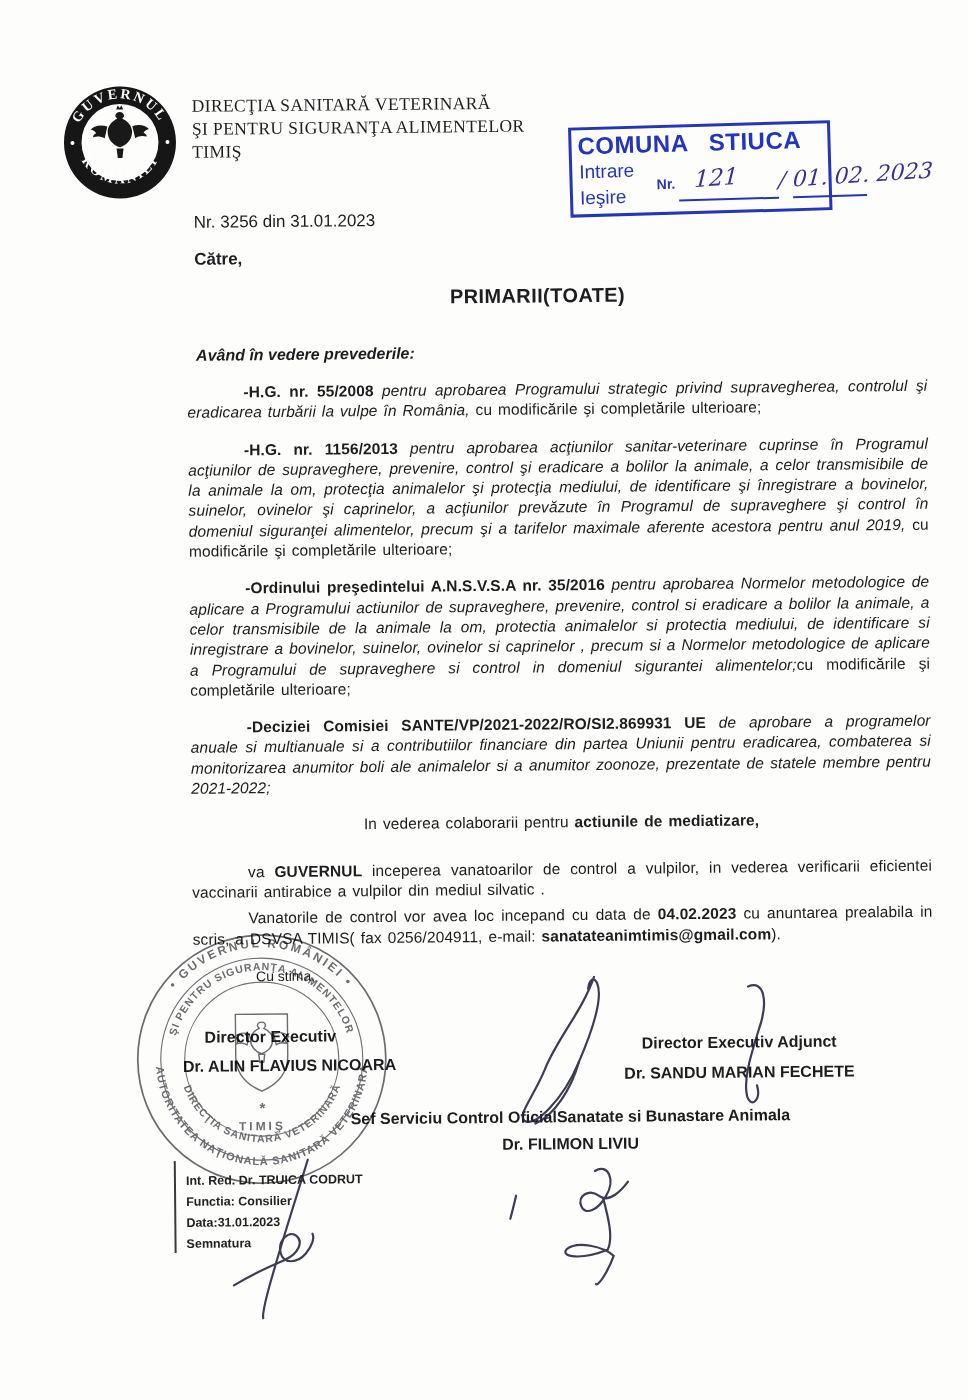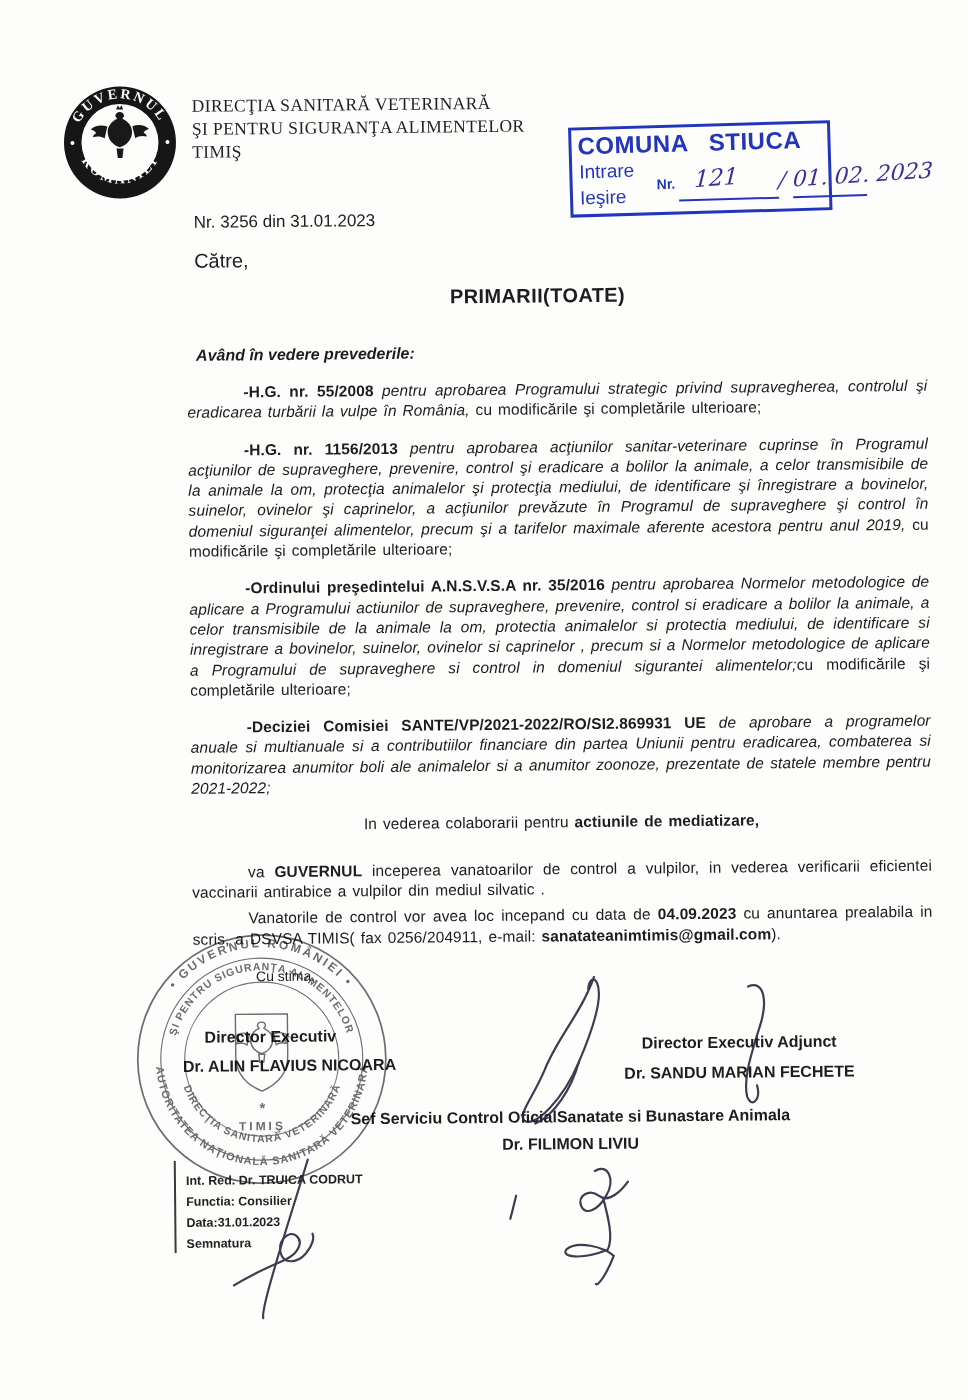--- a/index.html
+++ b/index.html
@@ -12,21 +12,21 @@
   html,body{width:968px;height:1400px;overflow:hidden;background:#fdfdfc;
     font-family:"Liberation Sans",sans-serif;color:var(--text);}
   #sheet{position:absolute;inset:0;transform:rotate(-0.55deg);transform-origin:50% 40%;}
 
   
   .gov-seal{position:absolute;left:64px;top:79px;width:120px;height:120px;}
   .org-block{position:absolute;left:196px;top:92px;
     font-family:"Liberation Serif",serif;font-size:17.5px;line-height:23px;
     letter-spacing:.4px;color:#1f1f22;}
   .reference{position:absolute;left:197px;top:210px;font-size:17px;}
-  .salutation{position:absolute;left:197px;top:247px;font-size:20px;}
+  .salutation{position:absolute;left:197px;top:247px;font-size:17px;font-weight:bold;}
   .addressee{position:absolute;left:240px;top:285px;width:600px;text-align:center;
     font-size:20px;font-weight:600;letter-spacing:.4px;}
   .intro{position:absolute;left:198px;top:344px;font-size:16px;font-weight:700;font-style:italic;}
 
   
   .reg-stamp{position:absolute;left:573px;top:126px;width:262px;height:90px;
     border:3px solid var(--stamp-blue);color:var(--stamp-blue);
     transform:rotate(-1.1deg);background:rgba(255,255,255,0);}
   .reg-title{position:absolute;left:6px;top:2px;font-size:24px;font-weight:700;
     letter-spacing:.5px;word-spacing:14px;white-space:nowrap;}
@@ -121,21 +121,21 @@
 
   <div class="bodytext">
     <div>
         <p class="body-para"><span class="seg-b">-H.G. nr. 55/2008</span><span class="seg-i"> pentru aprobarea Programului strategic privind supravegherea, controlul şi eradicarea turbării la vulpe în România,</span><span class="seg-r"> cu modificările şi completările ulterioare;</span></p>
         <p class="body-para"><span class="seg-b">-H.G. nr. 1156/2013</span><span class="seg-i"> pentru aprobarea acţiunilor sanitar-veterinare cuprinse în Programul acţiunilor de supraveghere, prevenire, control şi eradicare a bolilor la animale, a celor transmisibile de la animale la om, protecţia animalelor şi protecţia mediului, de identificare şi înregistrare a bovinelor, suinelor, ovinelor şi caprinelor, a acţiunilor prevăzute în Programul de supraveghere şi control în domeniul siguranţei alimentelor, precum şi a tarifelor maximale aferente acestora pentru anul 2019,</span><span class="seg-r"> cu modificările şi completările ulterioare;</span></p>
         <p class="body-para"><span class="seg-b">-Ordinului preşedintelui A.N.S.V.S.A nr. 35/2016</span><span class="seg-i"> pentru aprobarea Normelor metodologice de aplicare a Programului actiunilor de supraveghere, prevenire, control si eradicare a bolilor la animale, a celor transmisibile de la animale la om, protectia animalelor si protectia mediului, de identificare si inregistrare a bovinelor, suinelor, ovinelor si caprinelor , precum si a Normelor metodologice de aplicare a Programului de supraveghere si control in domeniul sigurantei alimentelor;</span><span class="seg-r">cu modificările şi completările ulterioare;</span></p>
         <p class="body-para"><span class="seg-b">-Deciziei Comisiei SANTE/VP/2021-2022/RO/SI2.869931 UE</span><span class="seg-i"> de aprobare a programelor anuale si multianuale si a contributiilor financiare din partea Uniunii pentru eradicarea, combaterea si monitorizarea anumitor boli ale animalelor si a anumitor zoonoze, prezentate de statele membre pentru 2021-2022;</span></p>
       </div>
     <p class="body-para center-line"><span class="seg-r">In vederea colaborarii pentru </span><span class="seg-b">actiunile de mediatizare,</span></p>
     <p class="body-para no-gap"><span class="seg-r">va </span><span class="seg-b">GUVERNUL</span><span class="seg-r"> inceperea vanatoarilor de control a vulpilor, in vederea verificarii eficientei vaccinarii antirabice a vulpilor din mediul silvatic .</span></p>
-    <p class="body-para"><span class="seg-r">Vanatorile de control vor avea loc incepand cu data de  </span><span class="seg-b">04.09.2023</span><span class="seg-r">  cu anuntarea prealabila in scris, a DSVSA TIMIS( fax 0256/204911, e-mail: </span><span class="seg-b">sanatateanimtimis@gmail.com</span><span class="seg-r">).</span></p>
+    <p class="body-para"><span class="seg-r">Vanatorile de control vor avea loc incepand cu data de  </span><span class="seg-b">04.02.2023</span><span class="seg-r">  cu anuntarea prealabila in scris, a DSVSA TIMIS( fax 0256/204911, e-mail: </span><span class="seg-b">sanatateanimtimis@gmail.com</span><span class="seg-r">).</span></p>
   </div>
 
   <div class="closing">Cu stima,</div>
   <div class="sig-left-title">Director Executiv</div>
   <div class="sig-left-name">Dr. ALIN FLAVIUS NICOARA</div>
   <div class="sig-right">
     <div>Director Executiv Adjunct</div>
     <div>Dr. SANDU MARIAN FECHETE</div>
   </div>
   <div class="sig-center">

